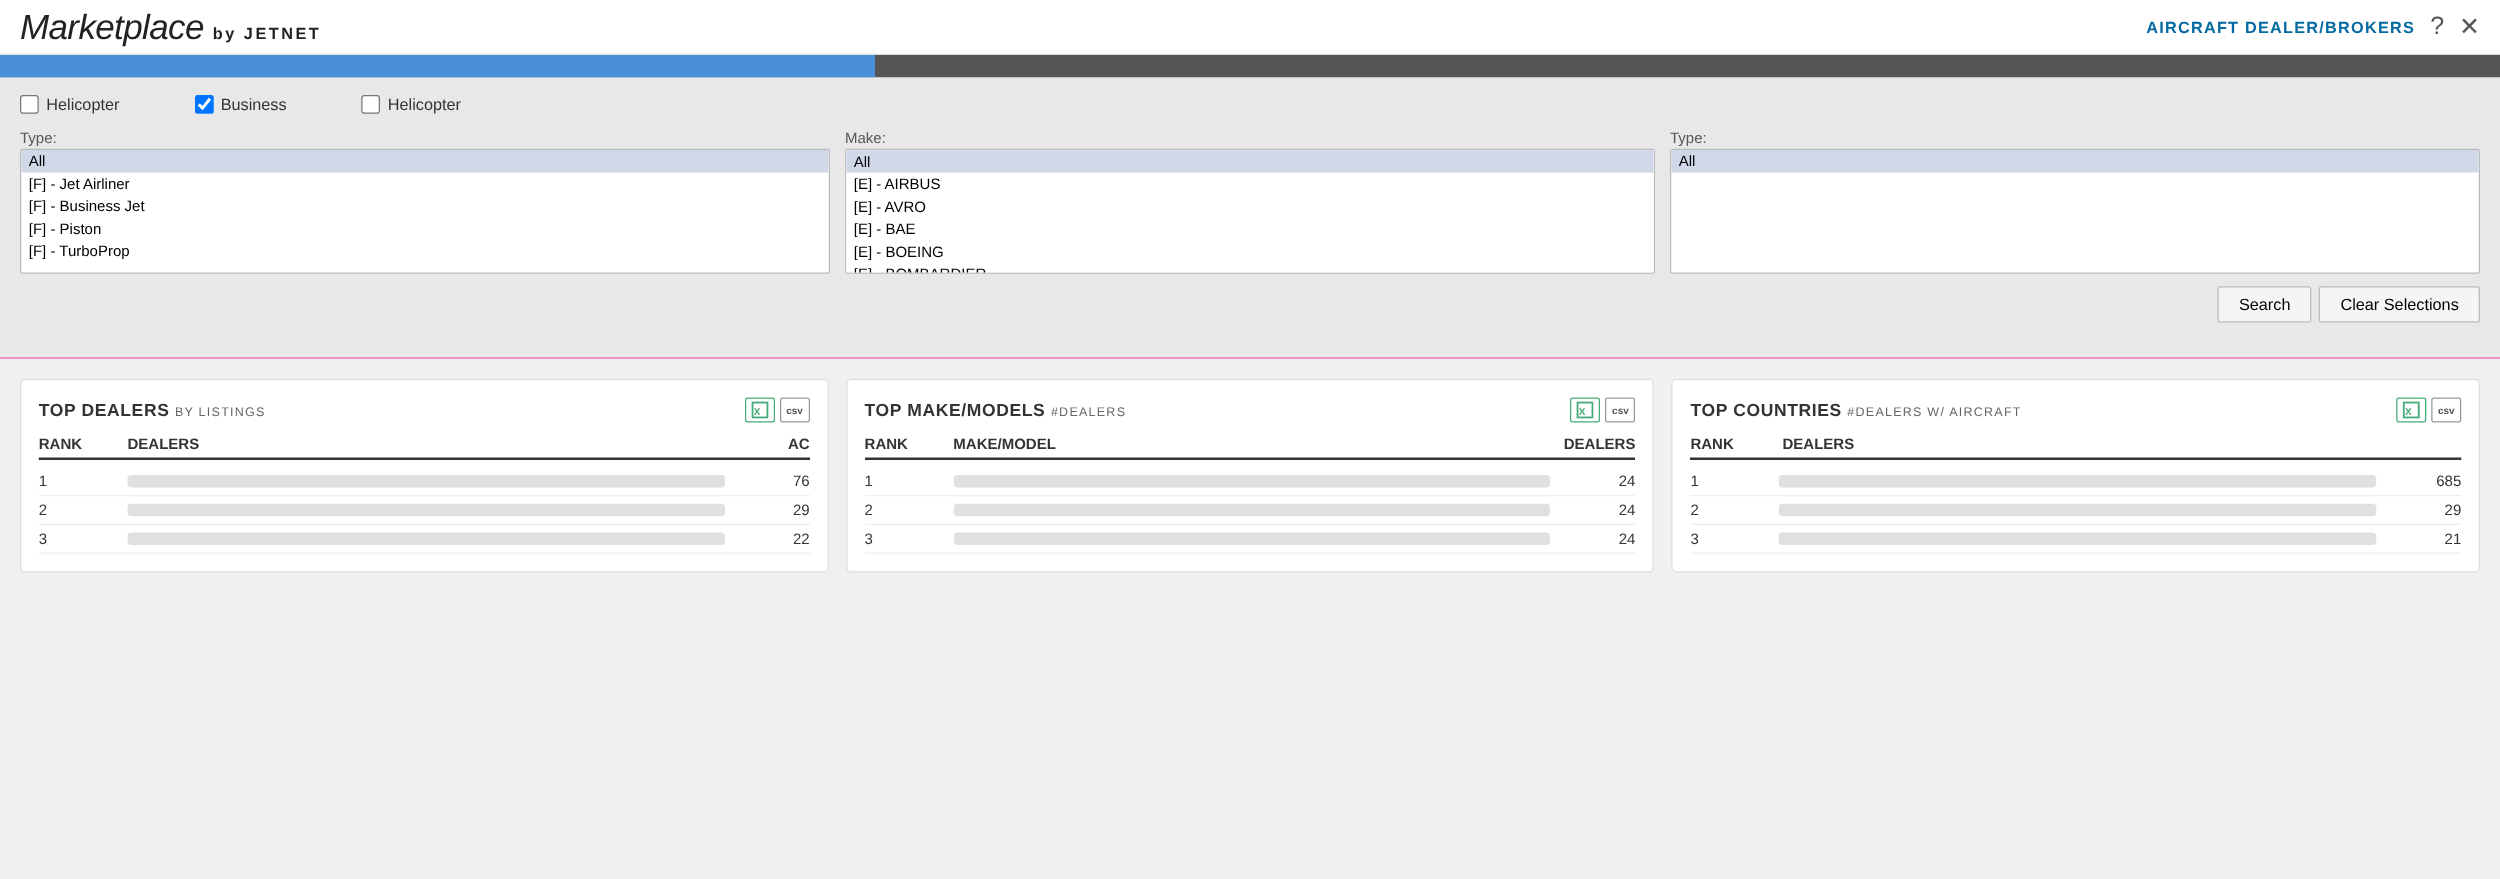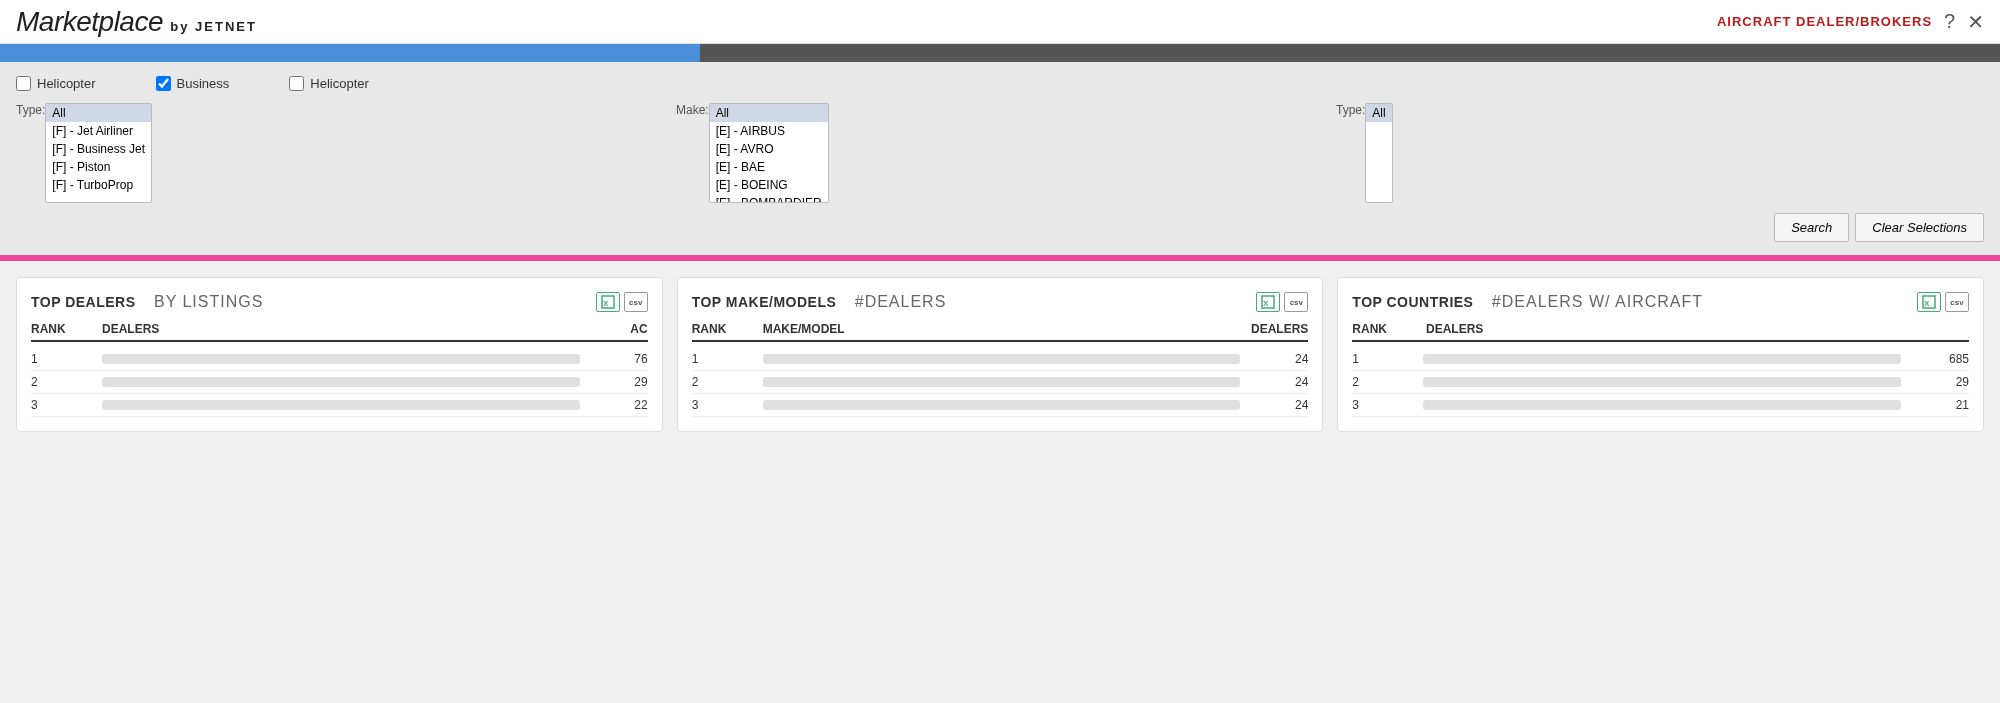--- a/index.html
+++ b/index.html
@@ -36,21 +36,21 @@
     }
     .header-right {
       display: flex;
       align-items: center;
       gap: 12px;
     }
     .header-title {
       font-size: 13px;
       font-weight: bold;
       letter-spacing: 1px;
-      color: #b91c1c;
+      color: #0369a1;
     }
     .icon-btn {
       background: none;
       border: none;
       cursor: pointer;
       font-size: 20px;
       color: #555;
     }
 
     
@@ -61,22 +61,22 @@
     }
     .progress-bar-fill {
       background: #4a90d9;
       height: 100%;
       width: 35%;
     }
 
     
     .filter-area {
       background: #e8e8e8;
-      padding: 14px 16px 13px;
-      border-bottom: 6px solid #ec4899;
+      padding: 14px 16px 28px;
+      border-bottom: 1px solid #ec4899;
     }
     .checkboxes-row {
       display: flex;
       align-items: center;
       gap: 60px;
       margin-bottom: 12px;
     }
     .checkbox-label {
       display: flex;
       align-items: center;
@@ -91,21 +91,22 @@
     }
 
     .selects-row {
       display: flex;
       gap: 12px;
       margin-bottom: 10px;
     }
     .select-group {
       flex: 1;
       display: flex;
-      flex-direction: row;
+      flex-direction: column;
+      justify-content: space-between;
     }
     .select-label {
       font-size: 12px;
       color: #555;
       margin-bottom: 2px;
     }
     .select-list {
       border: 1px solid #bbb;
       background: #fff;
       height: 100px;
@@ -125,21 +126,20 @@
       gap: 6px;
       margin-top: 8px;
     }
     .btn {
       padding: 6px 16px;
       font-size: 13px;
       border: 1px solid #bbb;
       background: #f5f5f5;
       cursor: pointer;
       border-radius: 2px;
-      font-style: italic;
     }
 
     
     .dashboard {
       display: flex;
       gap: 14px;
       padding: 16px;
       background: #f0f0f0;
     }
     .panel {
@@ -155,25 +155,24 @@
       justify-content: space-between;
       margin-bottom: 10px;
     }
     .panel-title {
       font-size: 14px;
       font-weight: bold;
       color: #333;
       letter-spacing: 0.5px;
     }
     .panel-title .subtitle {
-      font-size: 16px;
+      font-size: 10px;
       font-weight: normal;
       color: #666;
       letter-spacing: 1px;
-      margin-left: 14px;
     }
     .panel-icons {
       display: flex;
       gap: 4px;
     }
     .panel-icon-btn {
       width: 24px;
       height: 20px;
       border: 1px solid #4a7;
       background: #fff;

